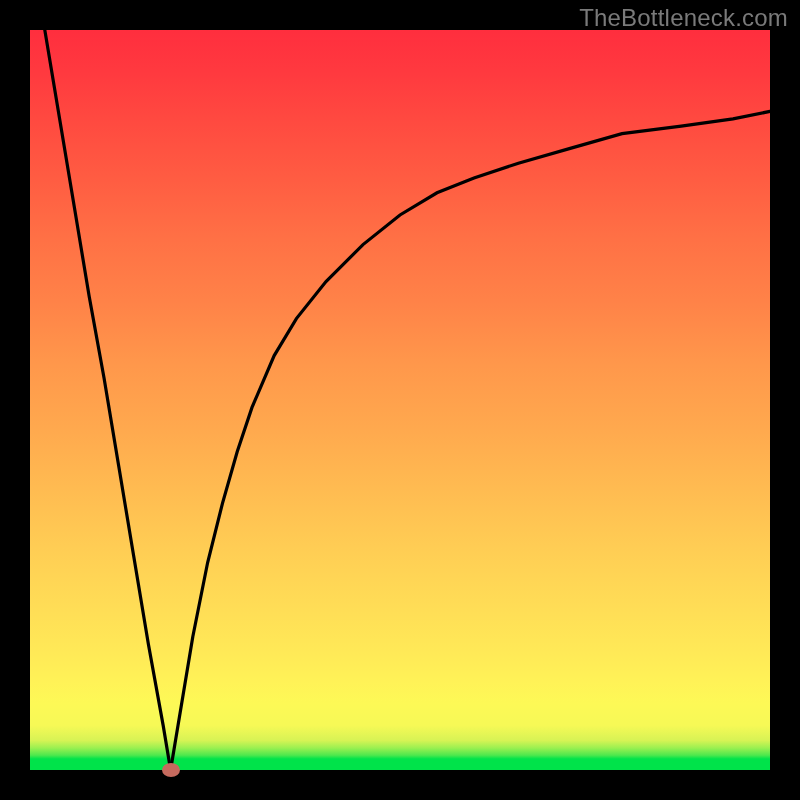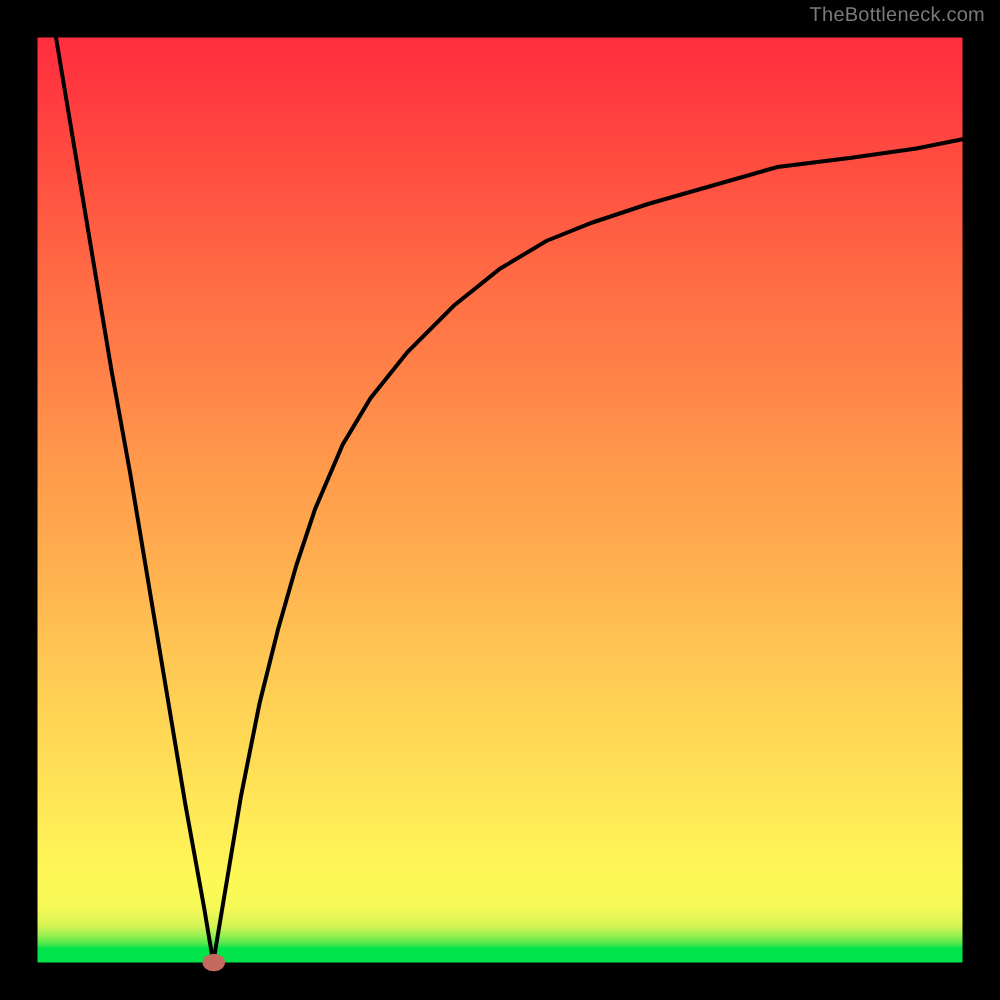--- a/index.html
+++ b/index.html
@@ -56,21 +56,21 @@
     height: 14px;
     border-radius: 50% / 50%;
     background: #c56a5e;
     transform: translate(-50%, -50%);
   }
   .watermark {
     position: absolute;
     top: 4px;
     right: 12px;
     color: #7a7a7a;
-    font-size: 16px;
+    font-size: 24px;
     font-weight: 500;
     letter-spacing: 0.2px;
   }
   svg.curve {
     position: absolute;
     left: 0;
     top: 0;
     width: 740px;
     height: 740px;
     overflow: visible;

